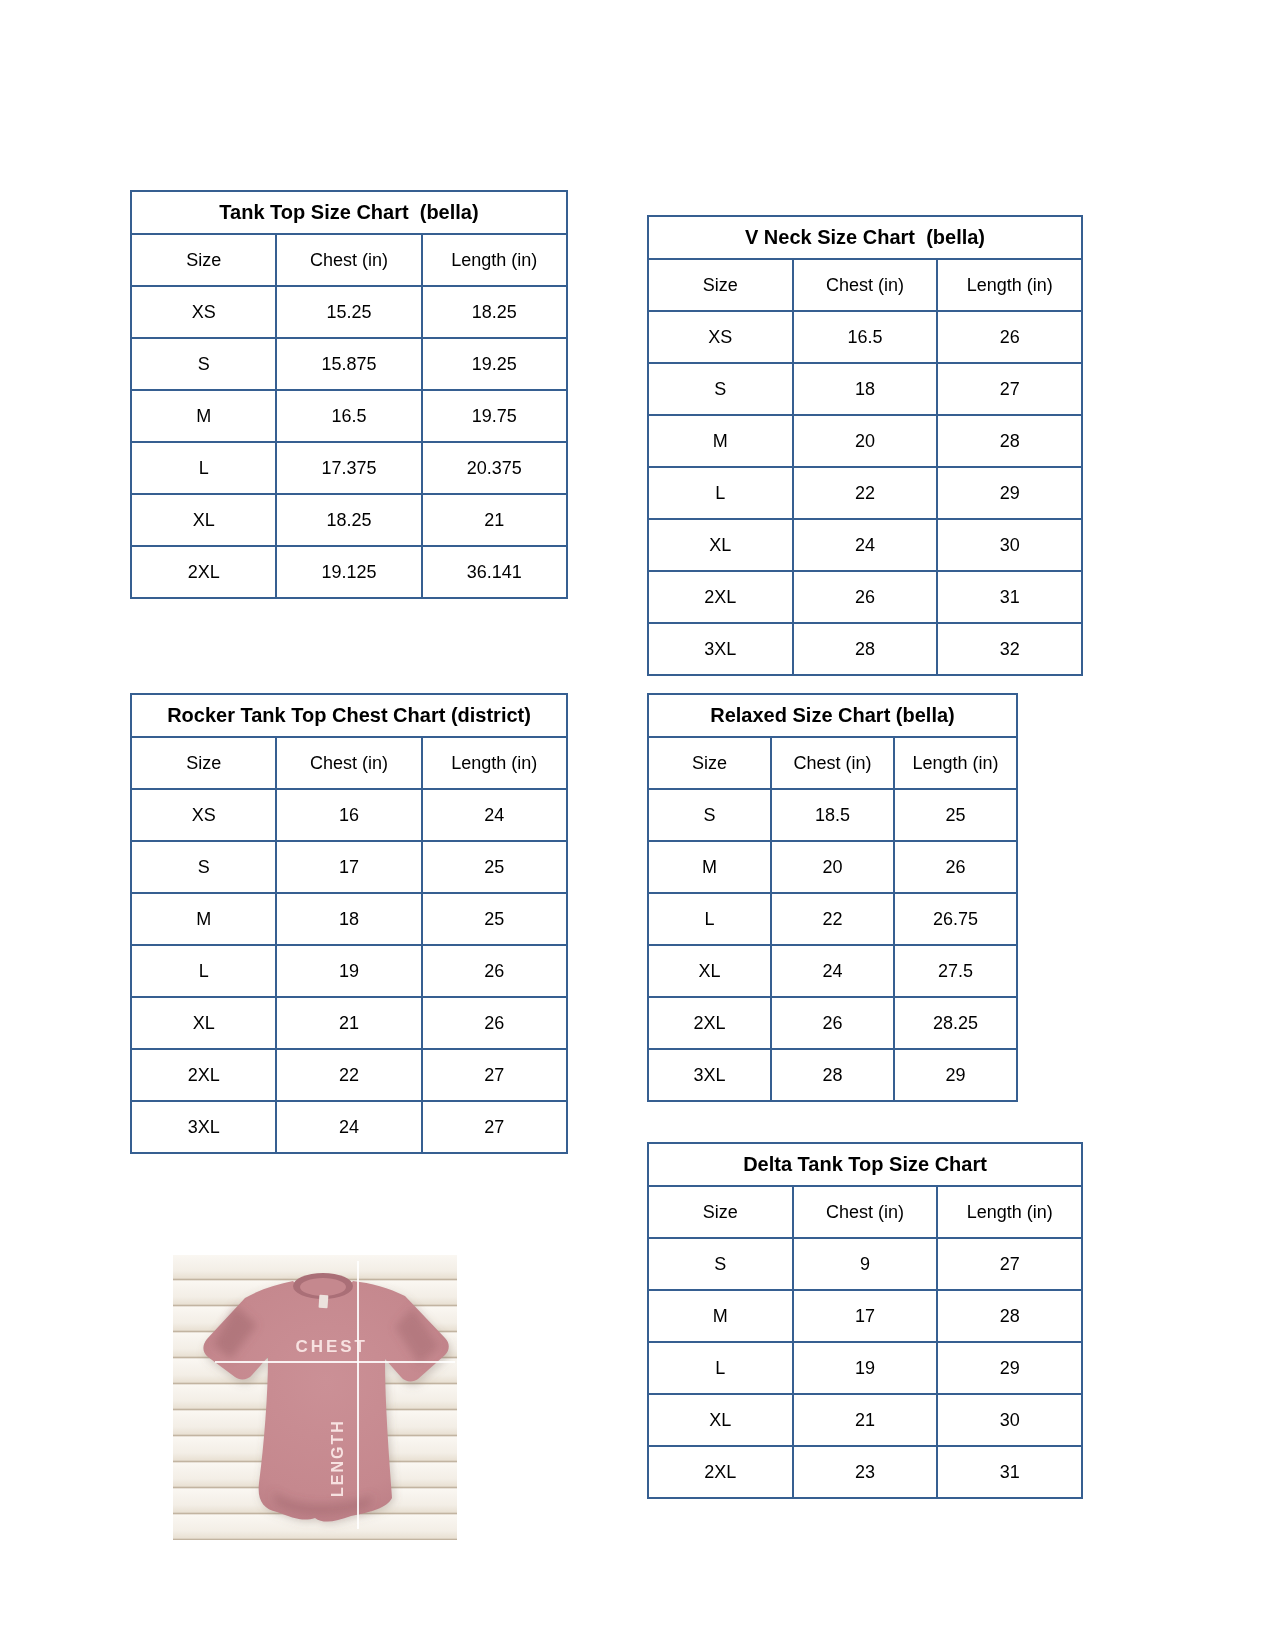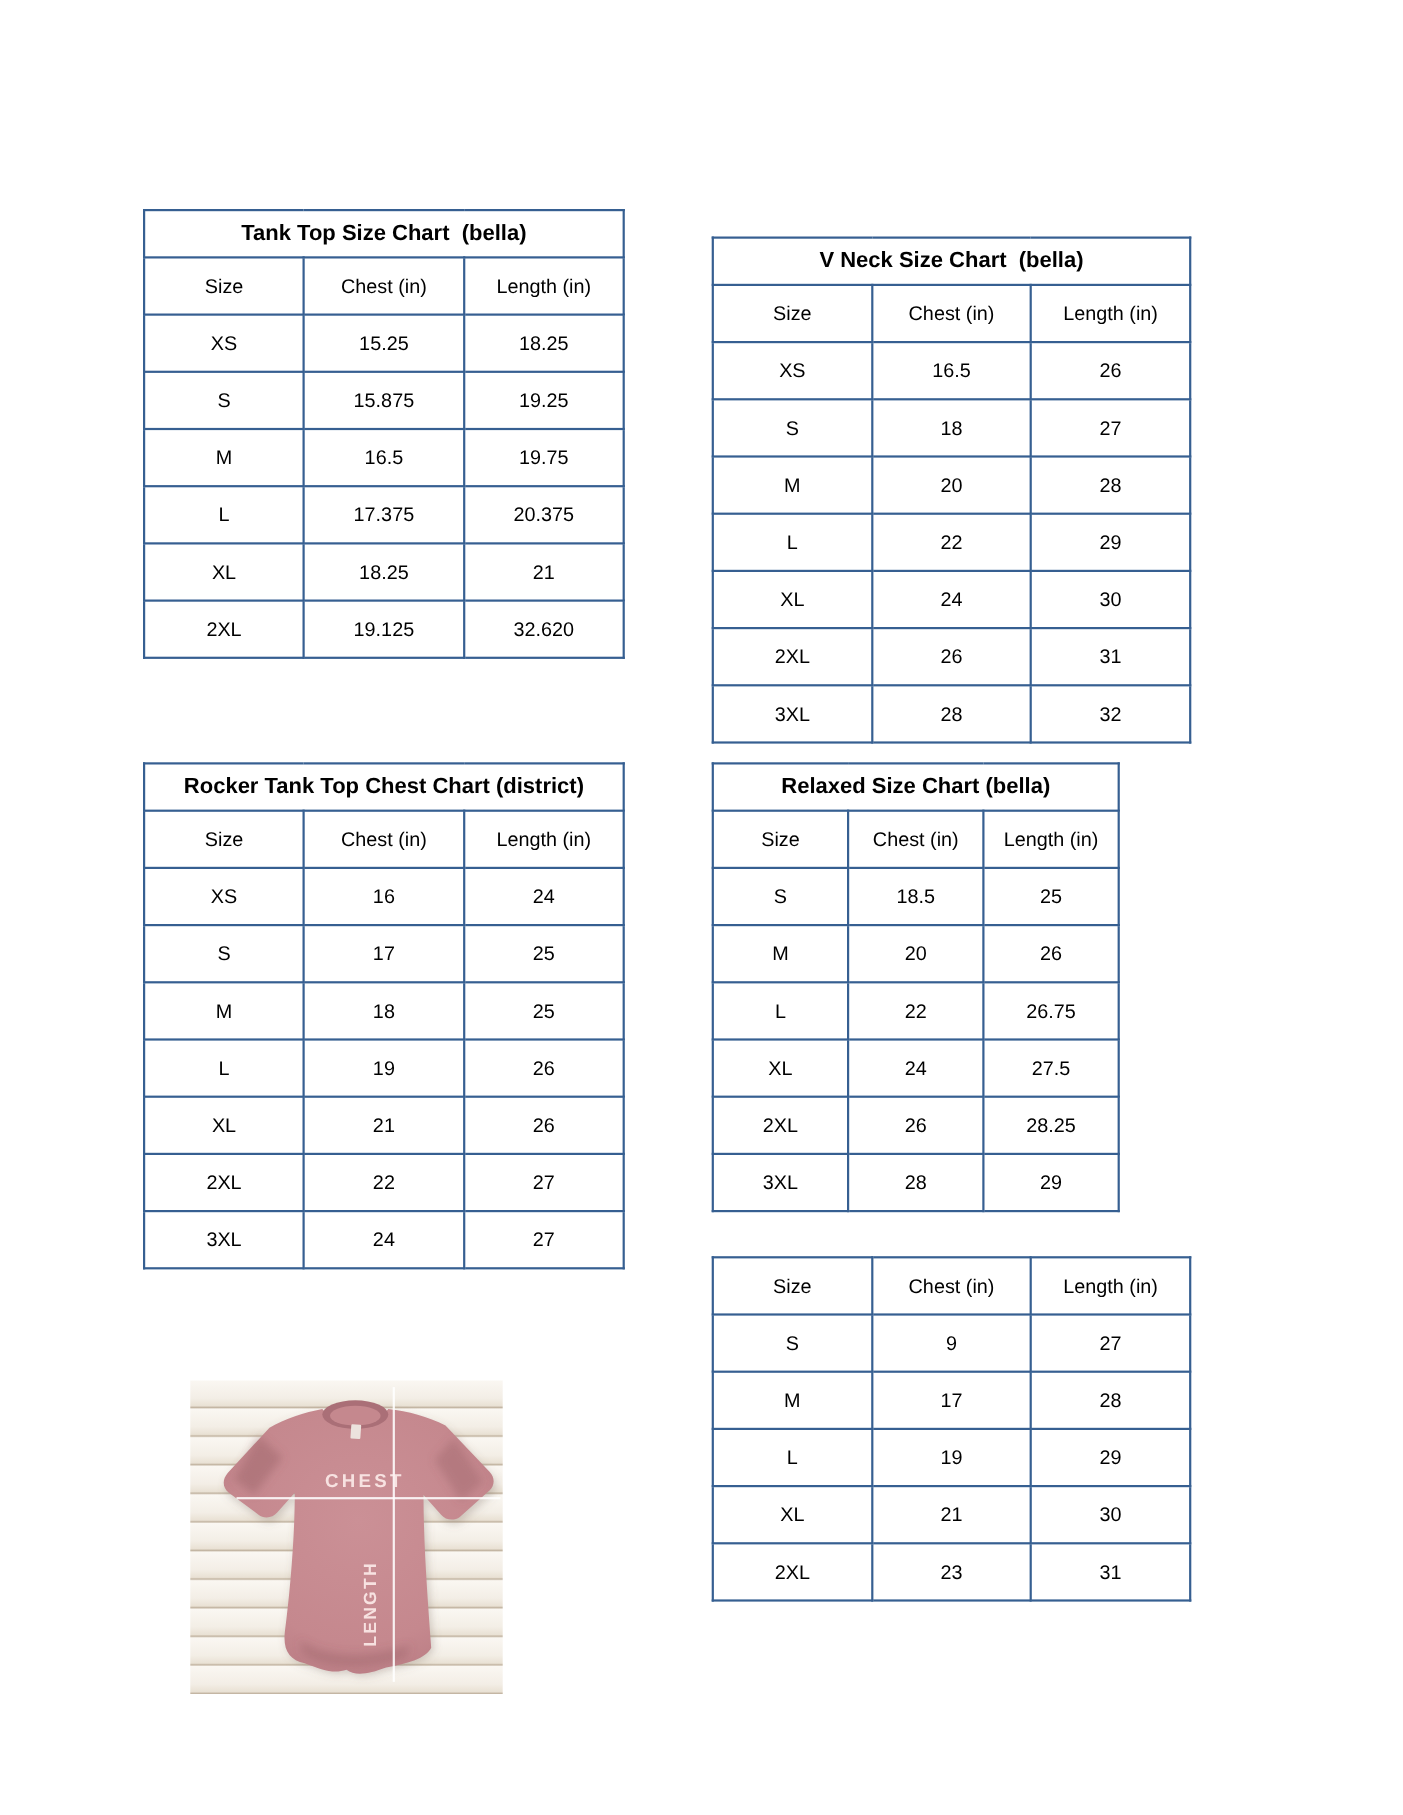--- a/index.html
+++ b/index.html
@@ -106,21 +106,21 @@
           <td>20.375</td>
         </tr>
         <tr>
           <td>XL</td>
           <td>18.25</td>
           <td>21</td>
         </tr>
         <tr>
           <td>2XL</td>
           <td>19.125</td>
-          <td>32.620</td>
+          <td>36.141</td>
         </tr>
       </tbody>
   </table>
 </div>
 
 <div class="tbl" id="v-neck">
   <table class="size-table">
     <thead>
       <tr>
         <th class="title-cell" colspan="3">V Neck Size Chart  (bella)</th>
@@ -266,20 +266,23 @@
           <td>28</td>
           <td>29</td>
         </tr>
       </tbody>
   </table>
 </div>
 
 <div class="tbl" id="delta">
   <table class="size-table">
     <thead>
+      <tr>
+        <th class="title-cell" colspan="3">Delta Tank Top Size Chart</th>
+      </tr>
       <tr>
         <th>Size</th>
         <th>Chest (in)</th>
         <th>Length (in)</th>
       </tr>
     </thead>
     <tbody>
         <tr>
           <td>S</td>
           <td>9</td>

